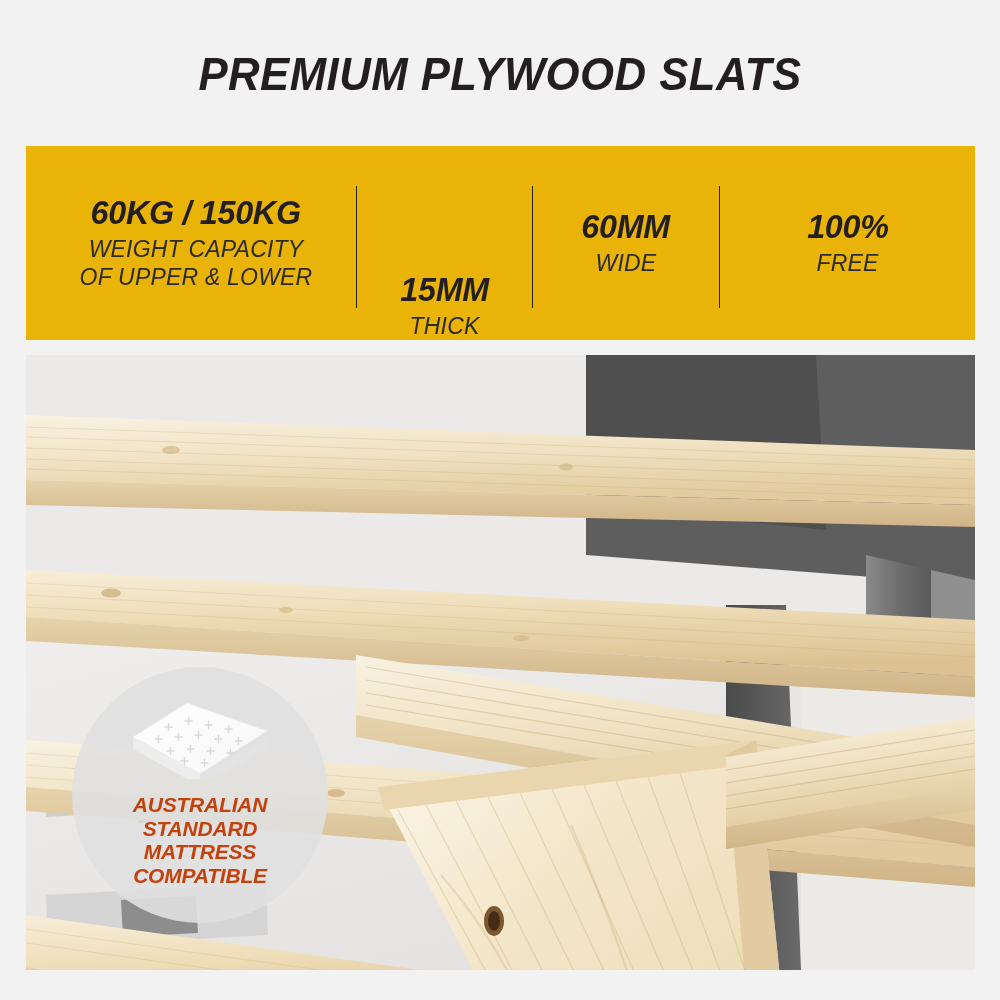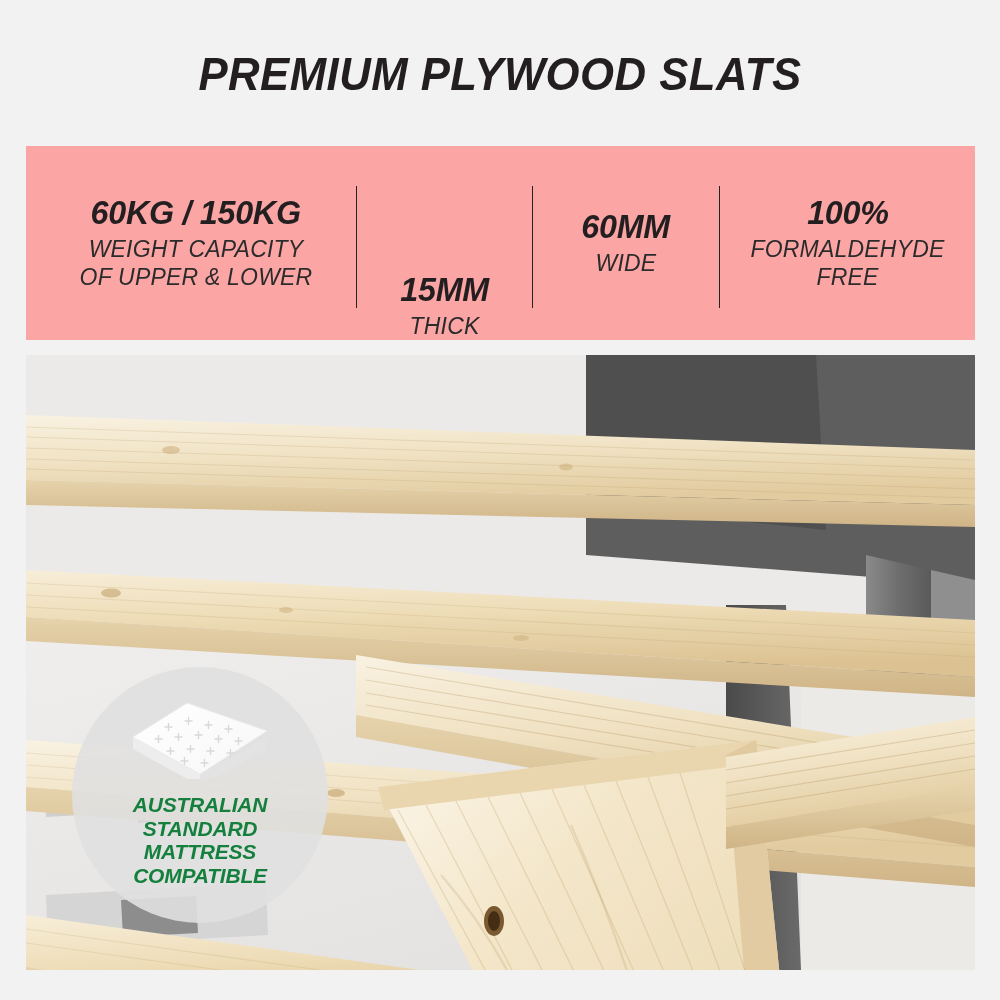--- a/index.html
+++ b/index.html
@@ -32,21 +32,21 @@
     white-space: nowrap;
   }
 
   
   #spec-panel {
     position: absolute;
     left: 26px;
     top: 146px;
     width: 949px;
     height: 194px;
-    background: #fca5a5;
+    background: #eab308;
   }
   .spec-col {
     position: absolute;
     top: 0;
     height: 194px;
     display: flex;
     flex-direction: column;
     align-items: center;
     justify-content: center;
     text-align: center;
@@ -116,21 +116,21 @@
   }
   #badge-icon {
     width: 150px;
     height: 88px;
   }
   #badge-text {
     margin-top: 14px;
     text-align: center;
     font-size: 21px;
     font-weight: bold;
-    color: #15803d;
+    color: #c2410c;
     line-height: 1.13;
     letter-spacing: -0.2px;
   }
   #badge-text div { white-space: nowrap; }
 </style>
 </head>
 <body>
 
 <div id="page">
 
@@ -162,21 +162,20 @@
       <div class="spec-desc">
         <div>WIDE</div>
       </div>
     </div>
 
     <div class="spec-divider" id="div-2"></div>
 
     <div class="spec-col" id="col-3">
       <div class="spec-value">100%</div>
       <div class="spec-desc">
-        <div>FORMALDEHYDE</div>
         <div>FREE</div>
       </div>
     </div>
 
   </div>
 
   <div id="photo">
     <svg width="949" height="615" viewBox="0 0 949 615" xmlns="http://www.w3.org/2000/svg">
       <defs>
         <linearGradient id="gWoodA" x1="0" y1="0" x2="0.2" y2="1">

